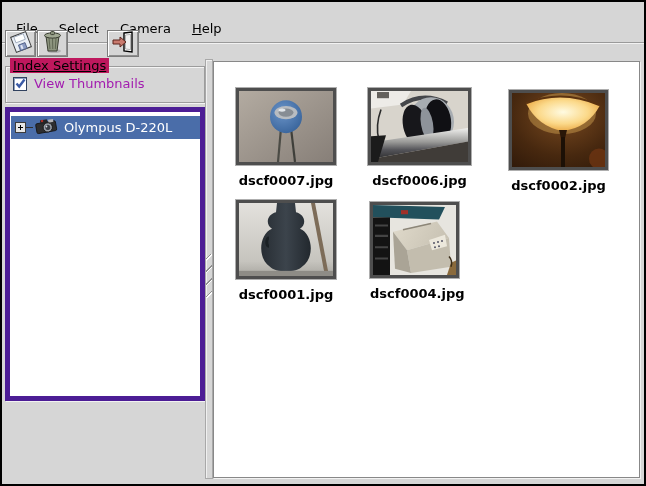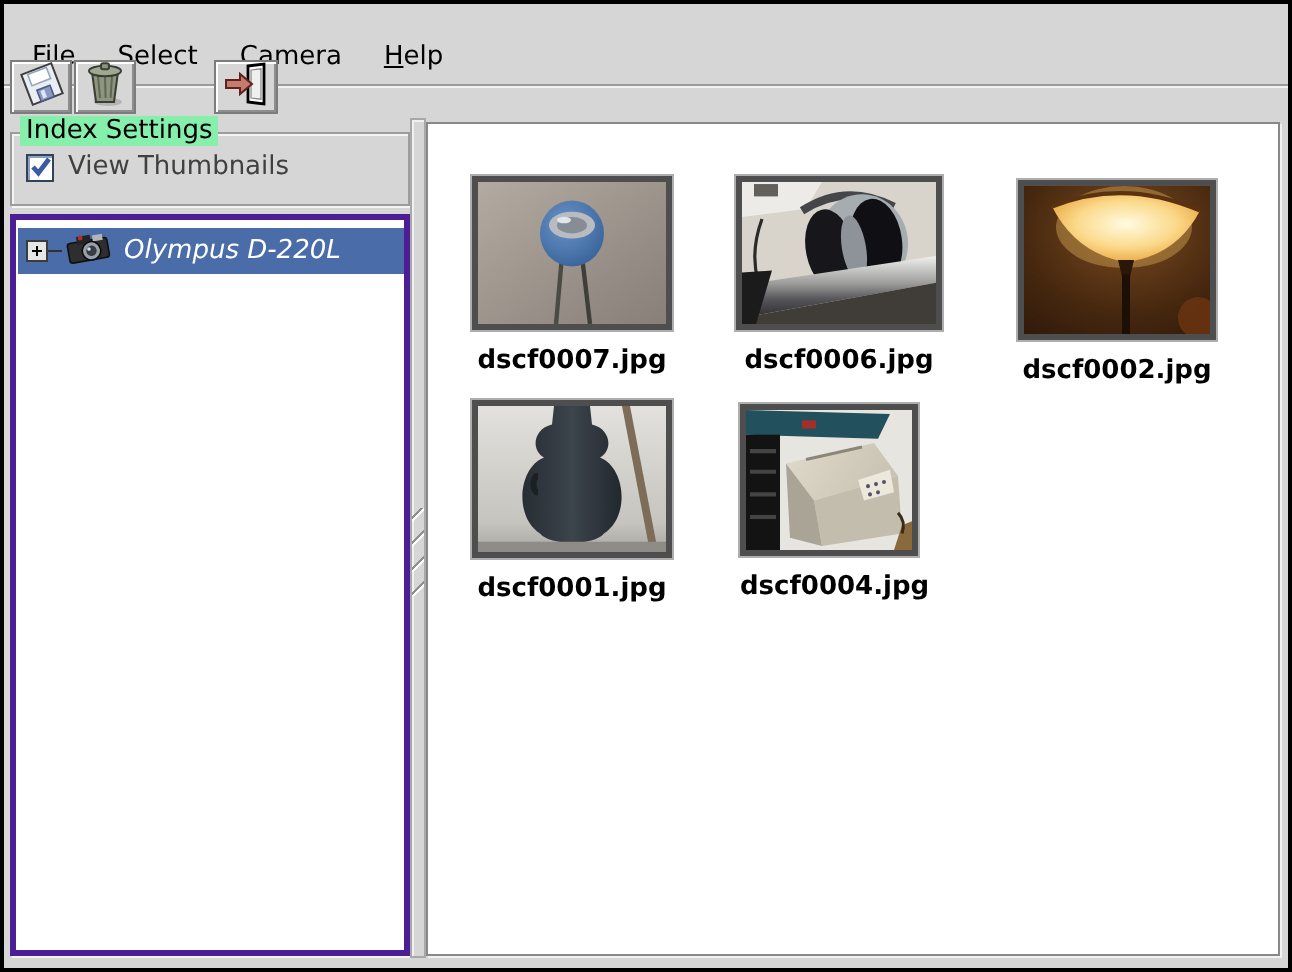--- a/index.html
+++ b/index.html
@@ -33,40 +33,39 @@
     display:flex; align-items:center; justify-content:center;
   }
 
   
   .frame {
     position:absolute; left:3px; top:64px; width:200px; height:37px;
     border:1px solid #9c9c9c;
     box-shadow:inset 1px 1px 0 #f4f4f4, 1px 1px 0 #f4f4f4;
   }
   .frame-title {
-    position:absolute; left:4px; top:-9px; background:#86efac;
-    padding:0 3px; font-size:13px; color:#000; white-space:nowrap;
+    position:absolute; left:4px; top:-9px; background:#be185d;
+    padding:0 3px; font-size:13px; color:#000; white-space:nowrap;text-decoration:underline;
   }
   .check-row { position:absolute; left:7px; top:9px; display:flex; align-items:center; }
   .checkbox {
     width:14px; height:14px; background:#fff;
     border:1px solid #31425f;
     box-shadow:inset 1px 1px 0 #8ea0c0;
     display:flex; align-items:center; justify-content:center;
   }
   .checkbox svg { display:none; }
   .checkbox.checked svg { display:block; }
-  .check-label { margin-left:7px; font-size:13px; color:#404040; white-space:nowrap; }
+  .check-label { margin-left:7px; font-size:13px; color:#a21caf; white-space:nowrap; }
 
   .treeview {
-    position:absolute; left:3px; top:105px; width:200px; height:371px;
-    background:#fff; border:3px solid #4c1d95;
+    position:absolute; left:3px; top:105px; width:200px; height:294px;
+    background:#fff; border:5px solid #4c1d95;
     box-shadow:1px 1px 0 #f2f2f2;
     overflow:hidden;
-    font-style:italic;
   }
   .tree-row {
     position:absolute; left:1px; top:4px; width:196px; height:23px;
     display:flex; align-items:center;
   }
   .tree-row.selected { background:#4a6da9; color:#fff; }
   .expander {
     width:11px; height:11px; margin-left:4px; flex:0 0 auto;
     background:#e6e6e6; border:1px solid #3c3c3c; position:relative;
   }

